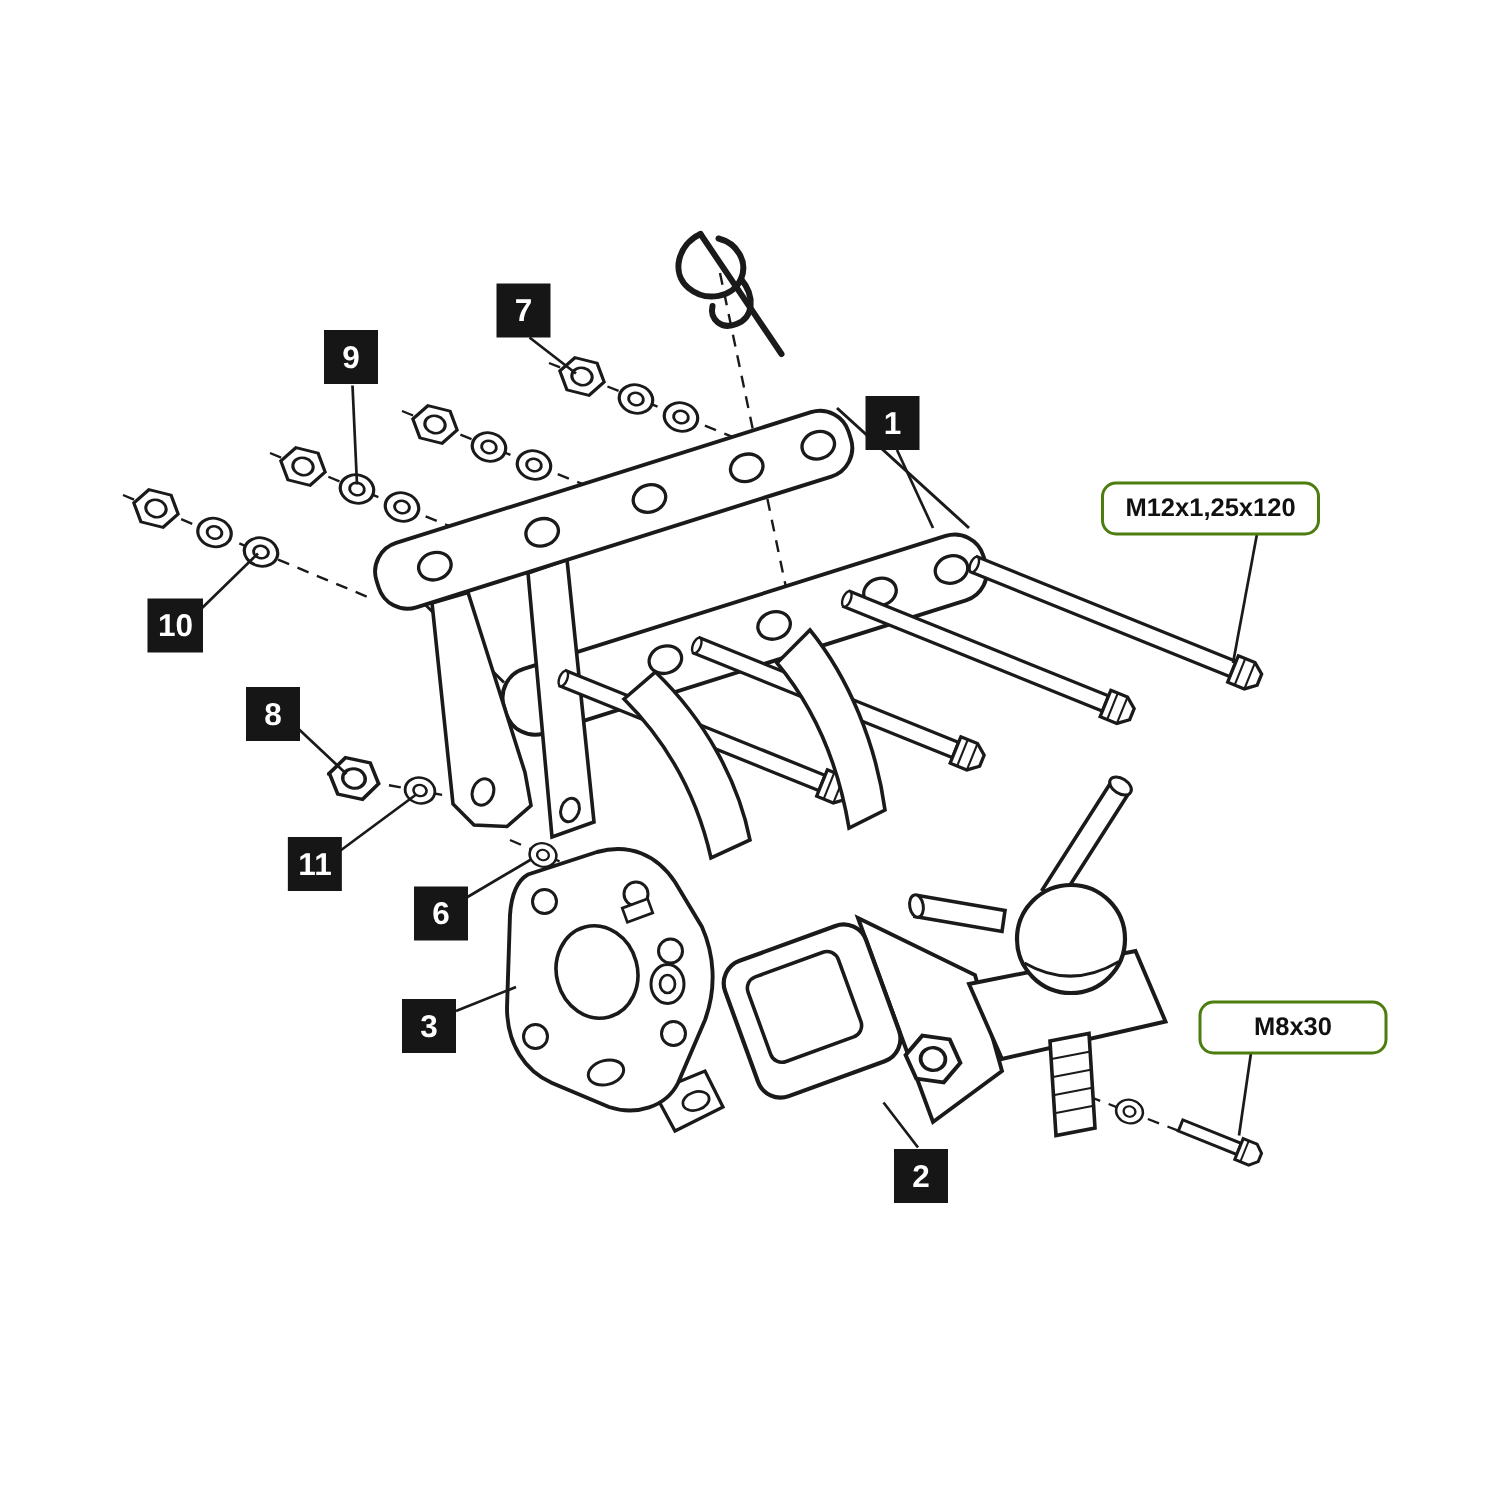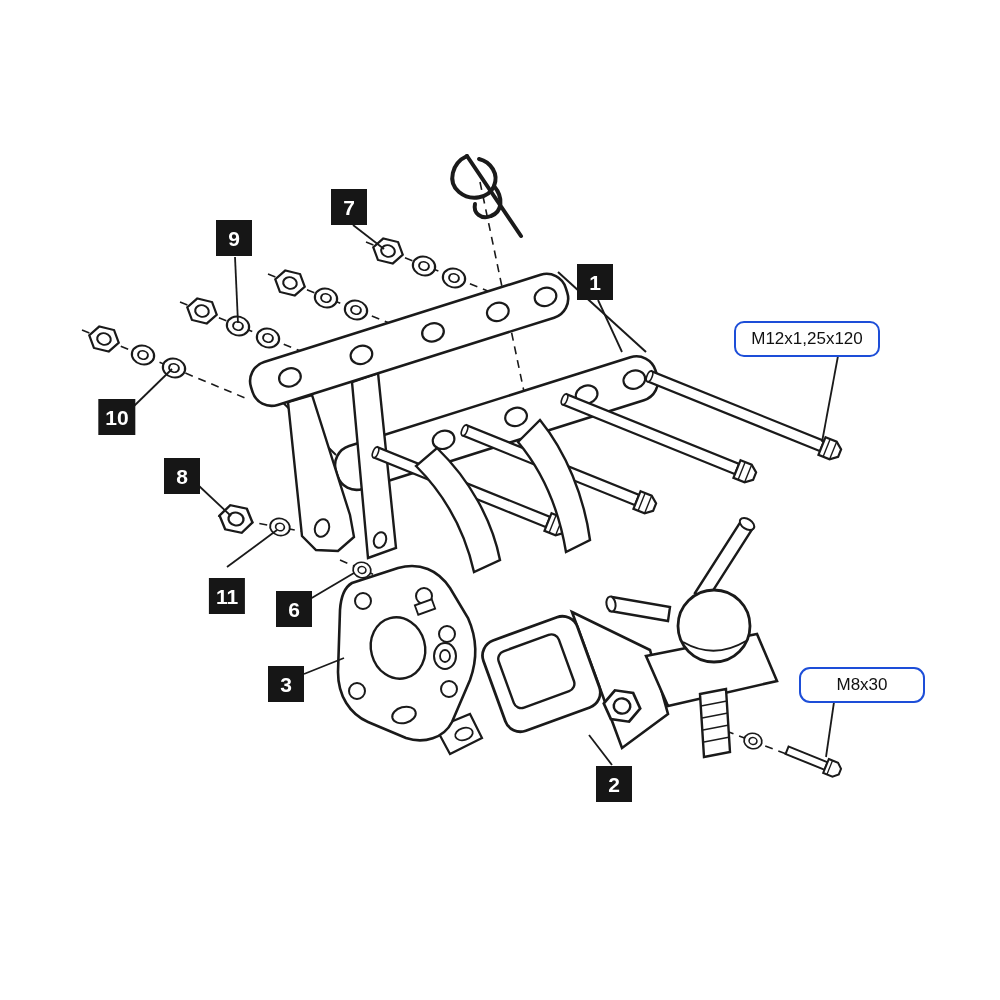--- a/index.html
+++ b/index.html
@@ -9,22 +9,22 @@
   }
   .stage svg{position:absolute;left:0;top:0;}
   .part-label{
     position:absolute;transform:translate(-50%,-50%);
     background:#161616;color:#ffffff;font-weight:bold;font-size:21px;
     min-width:36px;height:36px;padding:0 7px;box-sizing:border-box;
     display:flex;align-items:center;justify-content:center;line-height:1;
   }
   .callout{
     position:absolute;transform:translate(-50%,-50%);
-    background:#ffffff;border:2px solid #1d4ed8;border-radius:10px;
-    color:#111111;font-weight:normal;font-size:17px;
+    background:#ffffff;border:2px solid #4d7c0f;border-radius:10px;
+    color:#111111;font-weight:bold;font-size:17px;
     display:flex;align-items:center;justify-content:center;
     box-sizing:border-box;padding:0 8px;white-space:nowrap;
   }
 </style>
 </head>
 <body>
 
 <div class="stage">
 
 <svg viewBox="0 0 1000 1000" width="1000" height="1000">
@@ -203,21 +203,21 @@
     <line x1="834" y1="702" x2="826" y2="757"></line>
   </g>
 </svg>
 
 <div id="label-layer">
       <div class="part-label" style="left: 349px; top: 207px;">7</div>
       <div class="part-label" style="left: 234px; top: 238px;">9</div>
       <div class="part-label" style="left: 595px; top: 282px;">1</div>
       <div class="part-label" style="left: 117px; top: 417px; text-align: right;">10</div>
       <div class="part-label" style="left: 182px; top: 476px;">8</div>
-      <div class="part-label" style="left: 227px; top: 576px; margin-top: 20px;">11</div>
+      <div class="part-label" style="left: 210px; top: 576px;">11</div>
       <div class="part-label" style="left: 294px; top: 609px;">6</div>
       <div class="part-label" style="left: 286px; top: 684px;">3</div>
       <div class="part-label" style="left: 614px; top: 784px;">2</div>
       <div class="callout" style="left: 807px; top: 339px; min-width: 146px; height: 36px;">M12x1,25x120</div>
-      <div class="callout" style="left: 862px; top: 685px; min-width: 126px; height: 36px; border-radius: 11px;">M8x30</div>
+      <div class="callout" style="left: 862px; top: 685px; min-width: 126px; height: 36px;">M8x30</div>
     </div>
 
 </div>
 
 </body></html>

